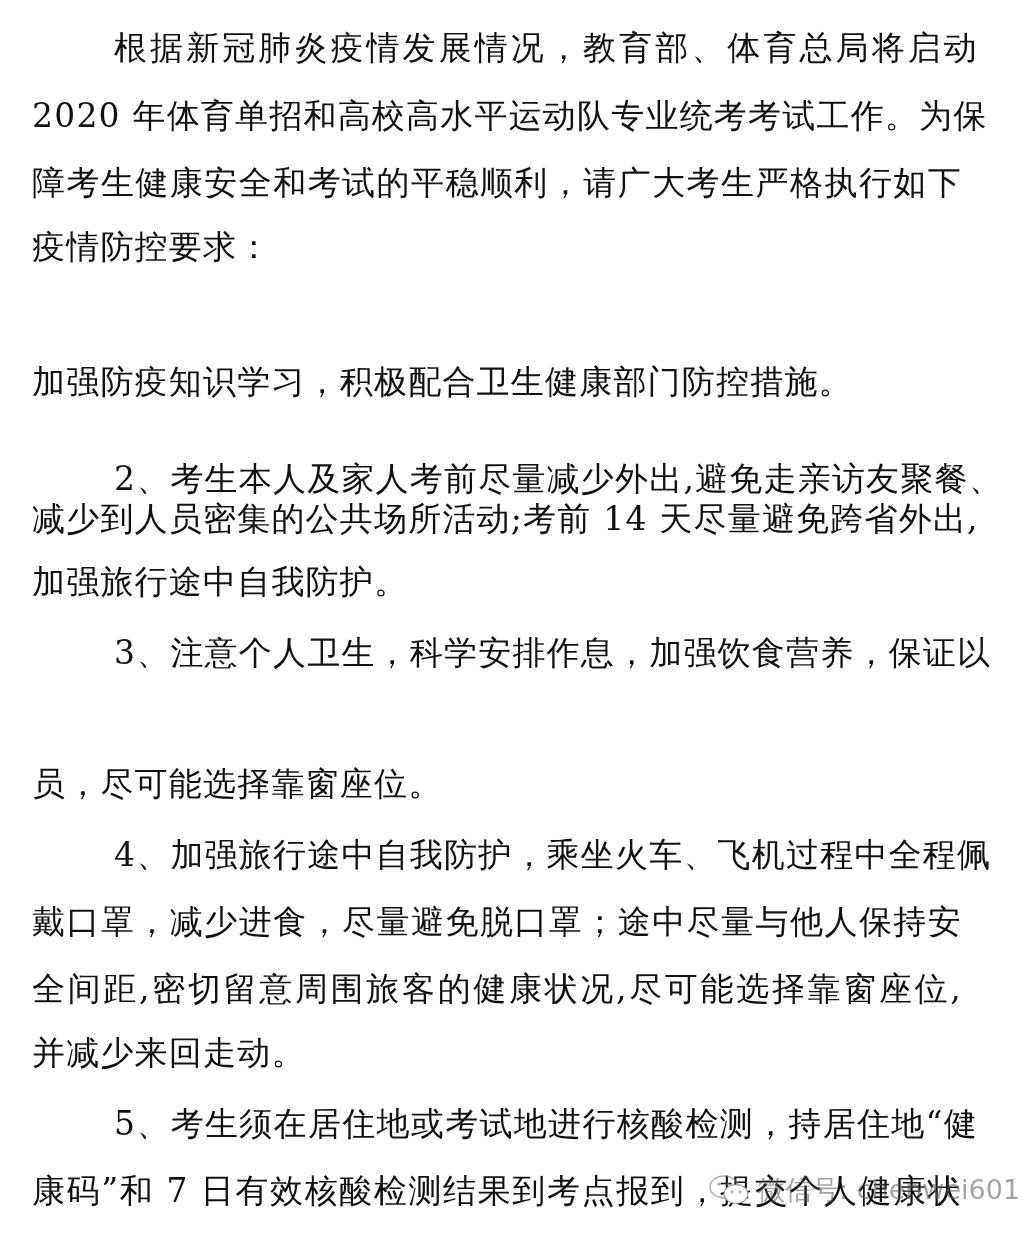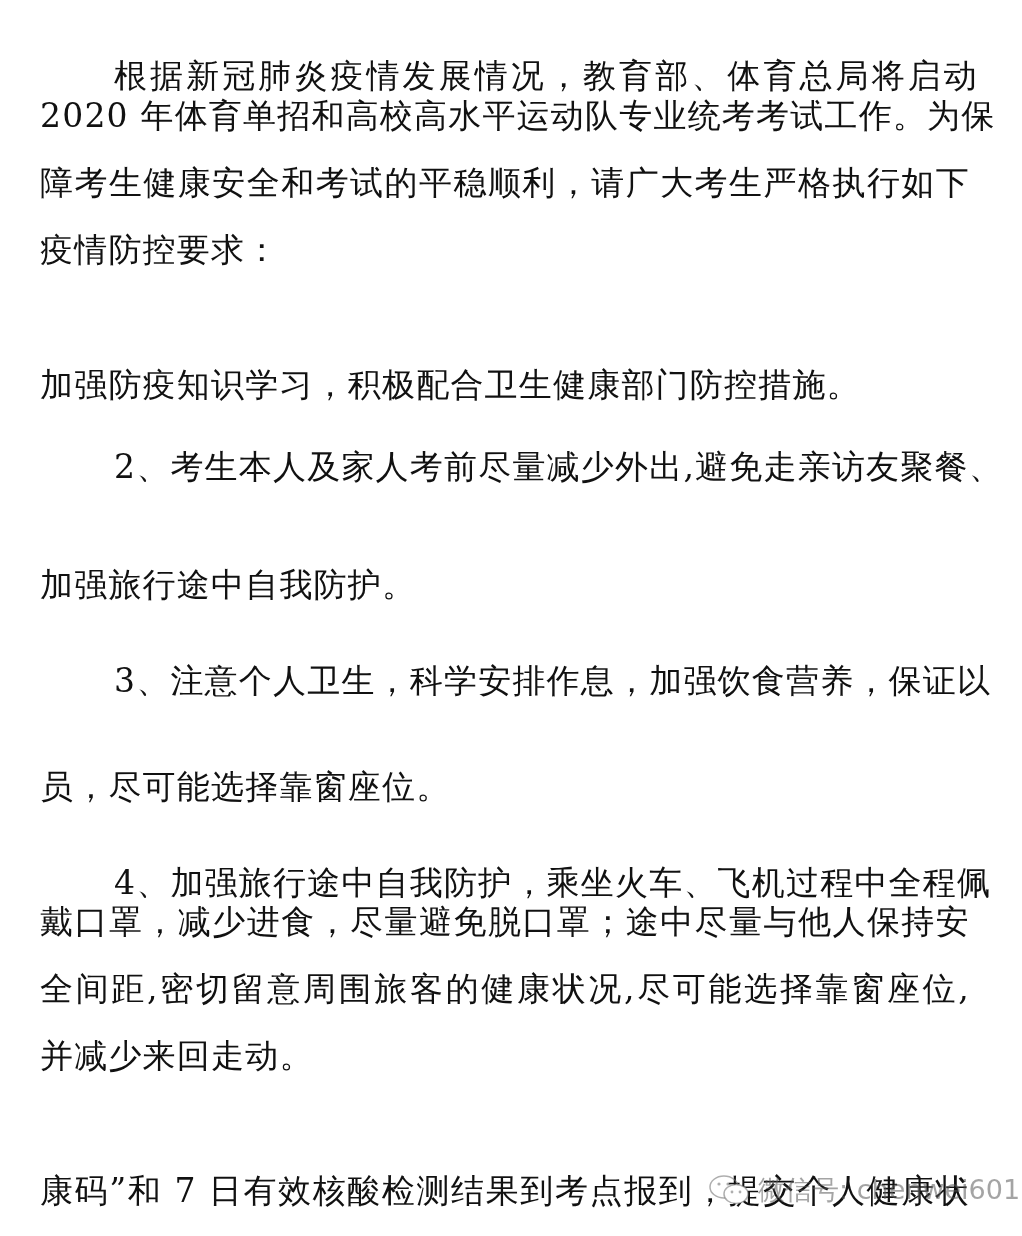--- a/index.html
+++ b/index.html
@@ -17,37 +17,37 @@
   }
   .page {
     position: absolute;
     left: 0;
     top: 0;
     width: 1022px;
     height: 1236px;
   }
   .line {
     position: absolute;
-    left: 40px;
+    left: 32px;
     width: 930px;
     font-size: 33px;
     line-height: 40px;
     height: 40px;
     white-space: nowrap;
     letter-spacing: 1.2px;
     text-align: justify;
     text-align-last: justify;
   }
   .line.indent {
     left: 114px;
     width: 864px;
-    margin-top: 28px;
   }
   .line.short {
     text-align-last: left;
+    font-family: Liberation Mono, monospace;
   }
   .watermark {
     position: absolute;
     left: 708px;
     top: 1170px;
     height: 40px;
     display: flex;
     align-items: center;
     gap: 6px;
     color: rgba(90, 90, 90, 0.55);
@@ -70,31 +70,33 @@
 <body>
 
 <div class="page">
   <div class="line indent" style="top:28px">根据新冠肺炎疫情发展情况，教育部、体育总局将启动</div>
   <div class="line" style="top:96px">2020 年体育单招和高校高水平运动队专业统考考试工作。为保</div>
   <div class="line" style="top:163px">障考生健康安全和考试的平稳顺利，请广大考生严格执行如下</div>
   <div class="line short" style="top:230px">疫情防控要求：</div>
 
   <div class="line short" style="top:365px">加强防疫知识学习，积极配合卫生健康部门防控措施。</div>
 
-  <div class="line indent" style="top:419px">2、考生本人及家人考前尽量减少外出,避免走亲访友聚餐、</div>
+  <div class="line indent" style="top:459px">2、考生本人及家人考前尽量减少外出,避免走亲访友聚餐、</div>
+  <div class="line" style="top:499px">减少到人员密集的公共场所活动;考前 14 天尽量避免跨省外出,</div>
   <div class="line short" style="top:565px">加强旅行途中自我防护。</div>
 
   <div class="line indent" style="top:633px">3、注意个人卫生，科学安排作息，加强饮食营养，保证以</div>
   <div class="line short" style="top:767px">员，尽可能选择靠窗座位。</div>
 
   <div class="line indent" style="top:835px">4、加强旅行途中自我防护，乘坐火车、飞机过程中全程佩</div>
   <div class="line" style="top:902px">戴口罩，减少进食，尽量避免脱口罩；途中尽量与他人保持安</div>
   <div class="line" style="top:969px">全间距,密切留意周围旅客的健康状况,尽可能选择靠窗座位,</div>
   <div class="line short" style="top:1036px">并减少来回走动。</div>
 
+  <div class="line indent" style="top:1104px">5、考生须在居住地或考试地进行核酸检测，持居住地“健</div>
   <div class="line" style="top:1171px">康码”和 7 日有效核酸检测结果到考点报到，提交个人健康状</div>
 
   <div class="watermark">
     <span class="wm-icon">
       <svg viewBox="0 0 44 34" xmlns="http://www.w3.org/2000/svg">
         <ellipse cx="16" cy="14" rx="14" ry="11" fill="none" stroke="rgba(120,120,120,0.6)" stroke-width="1.5"></ellipse>
         <ellipse cx="28" cy="21" rx="12" ry="9.5" fill="#ffffff" stroke="rgba(120,120,120,0.6)" stroke-width="1.5"></ellipse>
         <circle cx="11" cy="11" r="1.6" fill="rgba(120,120,120,0.6)"></circle>
         <circle cx="20" cy="11" r="1.6" fill="rgba(120,120,120,0.6)"></circle>
         <circle cx="24" cy="19" r="1.4" fill="rgba(120,120,120,0.6)"></circle>

